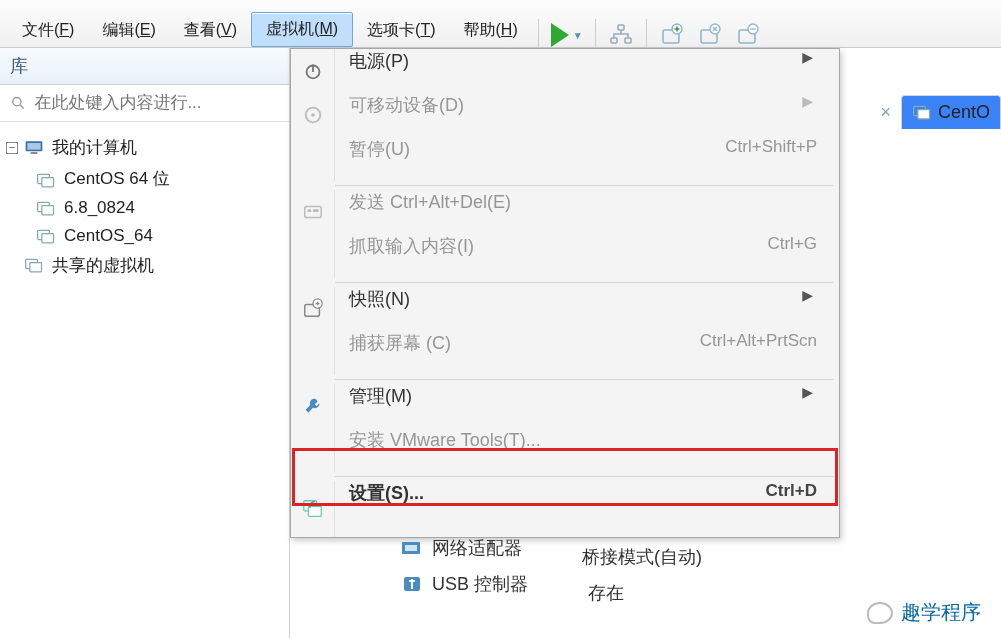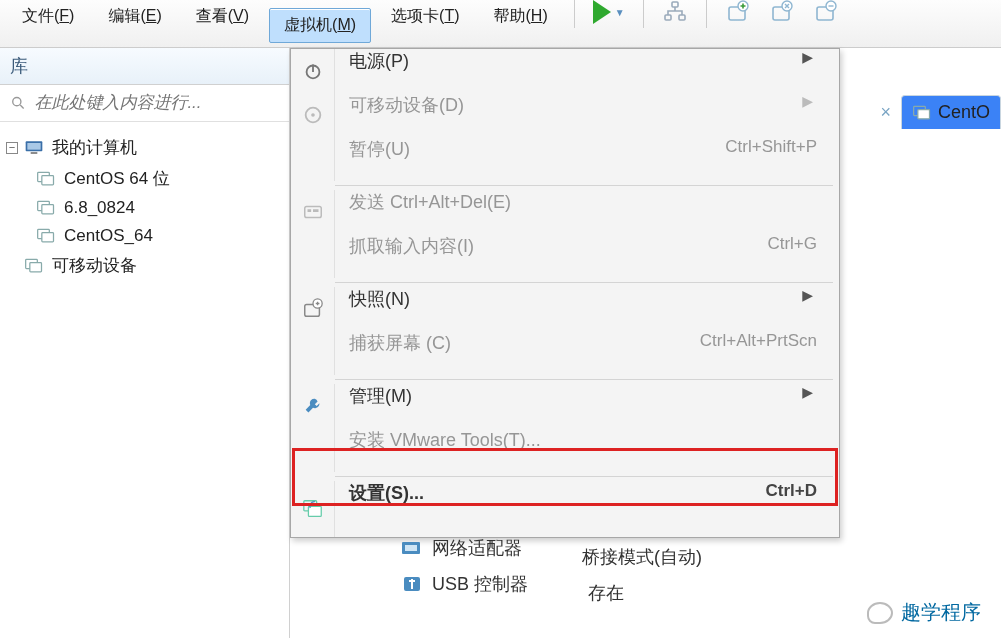--- a/index.html
+++ b/index.html
@@ -1,26 +1,25 @@
 <!DOCTYPE html>
 <html><head>
   <meta charset="utf-8">
   <style>
     * { margin: 0; padding: 0; box-sizing: border-box; font-family: "Microsoft YaHei", "SimSun", sans-serif; }
     body { width: 1001px; height: 638px; background: #fff; overflow: hidden; position: relative; font-size: 16px; }
 
     
     .menubar {
       display: flex;
-      align-items: flex-start;
+      align-items: flex-end;
       height: 48px;
       padding: 0 8px;
       border-bottom: 1px solid #ccc;
       background: linear-gradient(#fdfdfd, #f0f0f0);
-      gap: 6px;
     }
     .menubar-item {
       padding: 6px 14px;
       color: #222;
       cursor: default;
       border-radius: 2px;
     }
     .menubar-item.active {
       background: #bfdffd;
       border: 1px solid #6fa8d8;
@@ -54,26 +53,26 @@
       color:#3a5a7a;
       font-size:18px;
     }
     .search-wrap {
       display:flex; align-items:center;
       border-bottom:1px solid #e0e0e0;
       padding:8px 10px; color:#aaa;
     }
     .search-wrap svg { width:18px; height:18px; fill:#999; margin-right:8px;}
     .search-input {
-      border:none; outline:none; font-size:17px; color:#666; width:100%;font-style:italic;
+      border:none; outline:none; font-size:17px; color:#666; width:100%;
     }
     .tree { padding:10px 6px; font-size:17px; color:#222; }
     .tree-row { display:flex; align-items:center; padding:4px 0; }
     .tree-toggle { width:12px; height:12px; border:1px solid #888; display:inline-flex; align-items:center; justify-content:center; font-size:11px; line-height:1; margin-right:6px; color:#555; background:#fff;}
-    .tree-indent-1 { padding-left: 30px; }
+    .tree-indent-1 { padding-left: 30px; align-items: flex-end; }
     .tree-icon { display:inline-flex; margin-right:8px; }
     .tree-icon svg { width:20px; height:18px; }
 
     
     .dropdown {
       position:absolute;
       top: 48px;
       left: 290px;
       width: 550px;
       background: #f4f4f4;
@@ -240,21 +239,21 @@
           </span>
         <span>CentOS_64</span>
       </div>
       <div class="tree-row" style="padding-left:18px;">
         <span class="tree-icon">
             <svg viewBox="0 0 24 20">
               <rect x="2" y="2" width="14" height="11" rx="1" fill="none" stroke="#8aa" stroke-width="1.5"></rect>
               <rect x="7" y="6" width="14" height="11" rx="1" fill="#fff" stroke="#8aa" stroke-width="1.5"></rect>
             </svg>
           </span>
-        <span>可移动设备</span>
+        <span>共享的虚拟机</span>
       </div>
     </div>
   </div>
 
   <div class="tabs-area">
     <div class="tabs">
       <span class="tab-close">×</span>
       <div class="tab-new">
         <svg viewBox="0 0 24 20">
             <rect x="2" y="2" width="14" height="11" rx="1" fill="none" stroke="#8aa" stroke-width="1.5"></rect>

